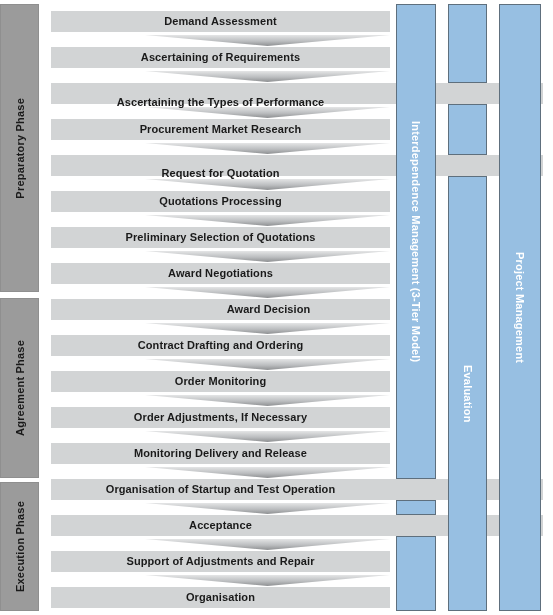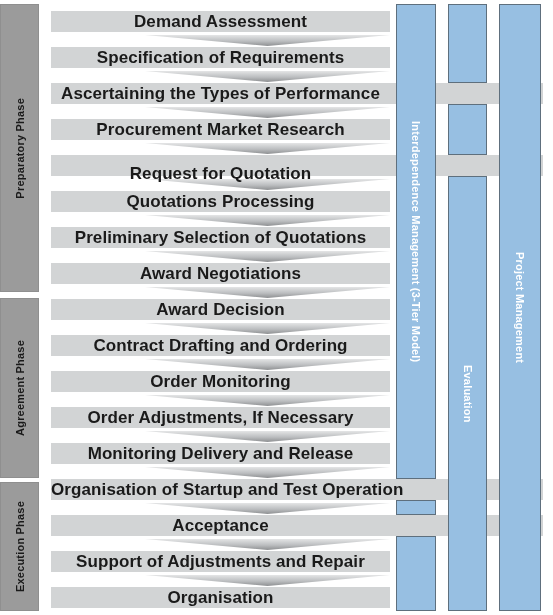--- a/index.html
+++ b/index.html
@@ -47,21 +47,21 @@
     background: #d2d4d5;
     box-sizing: border-box;
   }
   .bar-label {
     position: absolute;
     left: 51px;
     width: 339px;
     height: 32px;
     line-height: 21px;
     text-align: center;
-    font-size: 17px;
+    font-size: 11px;
     font-weight: bold;
     color: #1a1a1a;
     white-space: nowrap;
     letter-spacing: 0.1px;
   }
 
   
   .arrow {
     position: absolute;
     left: 145px;
@@ -333,28 +333,28 @@
       <div class="vcol" style="left: 448px; width: 39px; top: 176px; height: 435px; background: rgb(151, 191, 226); border-color: rgb(94, 111, 125);">
         <span class="vcol-label">Evaluation</span>
       </div>
       <div class="vcol" style="left: 499px; width: 42px; top: 4px; height: 607px; background: rgb(151, 191, 226); border-color: rgb(94, 111, 125);">
         <span class="vcol-label">Project Management</span>
       </div>
     </div>
 
   <div id="bar-labels">
       <div class="bar-label" style="top: 11px; color: rgb(26, 26, 26);">Demand Assessment</div>
-      <div class="bar-label" style="top: 47px; color: rgb(26, 26, 26);">Specification of Requirements</div>
-      <div class="bar-label" style="top: 83px; color: rgb(26, 26, 26);">Ascertaining the Types of Performance</div>
+      <div class="bar-label" style="top: 47px; color: rgb(26, 26, 26);">Ascertaining of Requirements</div>
+      <div class="bar-label" style="top: 92px; color: rgb(26, 26, 26);">Ascertaining the Types of Performance</div>
       <div class="bar-label" style="top: 119px; color: rgb(26, 26, 26);">Procurement Market Research</div>
       <div class="bar-label" style="top: 155px; color: rgb(26, 26, 26); margin-top: 8px;">Request for Quotation</div>
       <div class="bar-label" style="top: 191px; color: rgb(26, 26, 26);">Quotations Processing</div>
       <div class="bar-label" style="top: 227px; color: rgb(26, 26, 26);">Preliminary Selection of Quotations</div>
       <div class="bar-label" style="top: 263px; color: rgb(26, 26, 26); border-radius: 7px;">Award Negotiations</div>
-      <div class="bar-label" style="top: 299px; color: rgb(26, 26, 26);">Award Decision</div>
+      <div class="bar-label" style="top: 299px; color: rgb(26, 26, 26); padding-left: 48px;">Award Decision</div>
       <div class="bar-label" style="top: 335px; color: rgb(26, 26, 26);">Contract Drafting and Ordering</div>
       <div class="bar-label" style="top: 371px; color: rgb(26, 26, 26);">Order Monitoring</div>
       <div class="bar-label" style="top: 407px; color: rgb(26, 26, 26);">Order Adjustments, If Necessary</div>
       <div class="bar-label" style="top: 443px; color: rgb(26, 26, 26);">Monitoring Delivery and Release</div>
       <div class="bar-label" style="top: 479px; color: rgb(26, 26, 26);">Organisation of Startup and Test Operation</div>
       <div class="bar-label" style="top: 515px; color: rgb(26, 26, 26);">Acceptance</div>
       <div class="bar-label" style="top: 551px; color: rgb(26, 26, 26);">Support of Adjustments and Repair</div>
       <div class="bar-label" style="top: 587px; color: rgb(26, 26, 26);">Organisation</div>
     </div>
 

